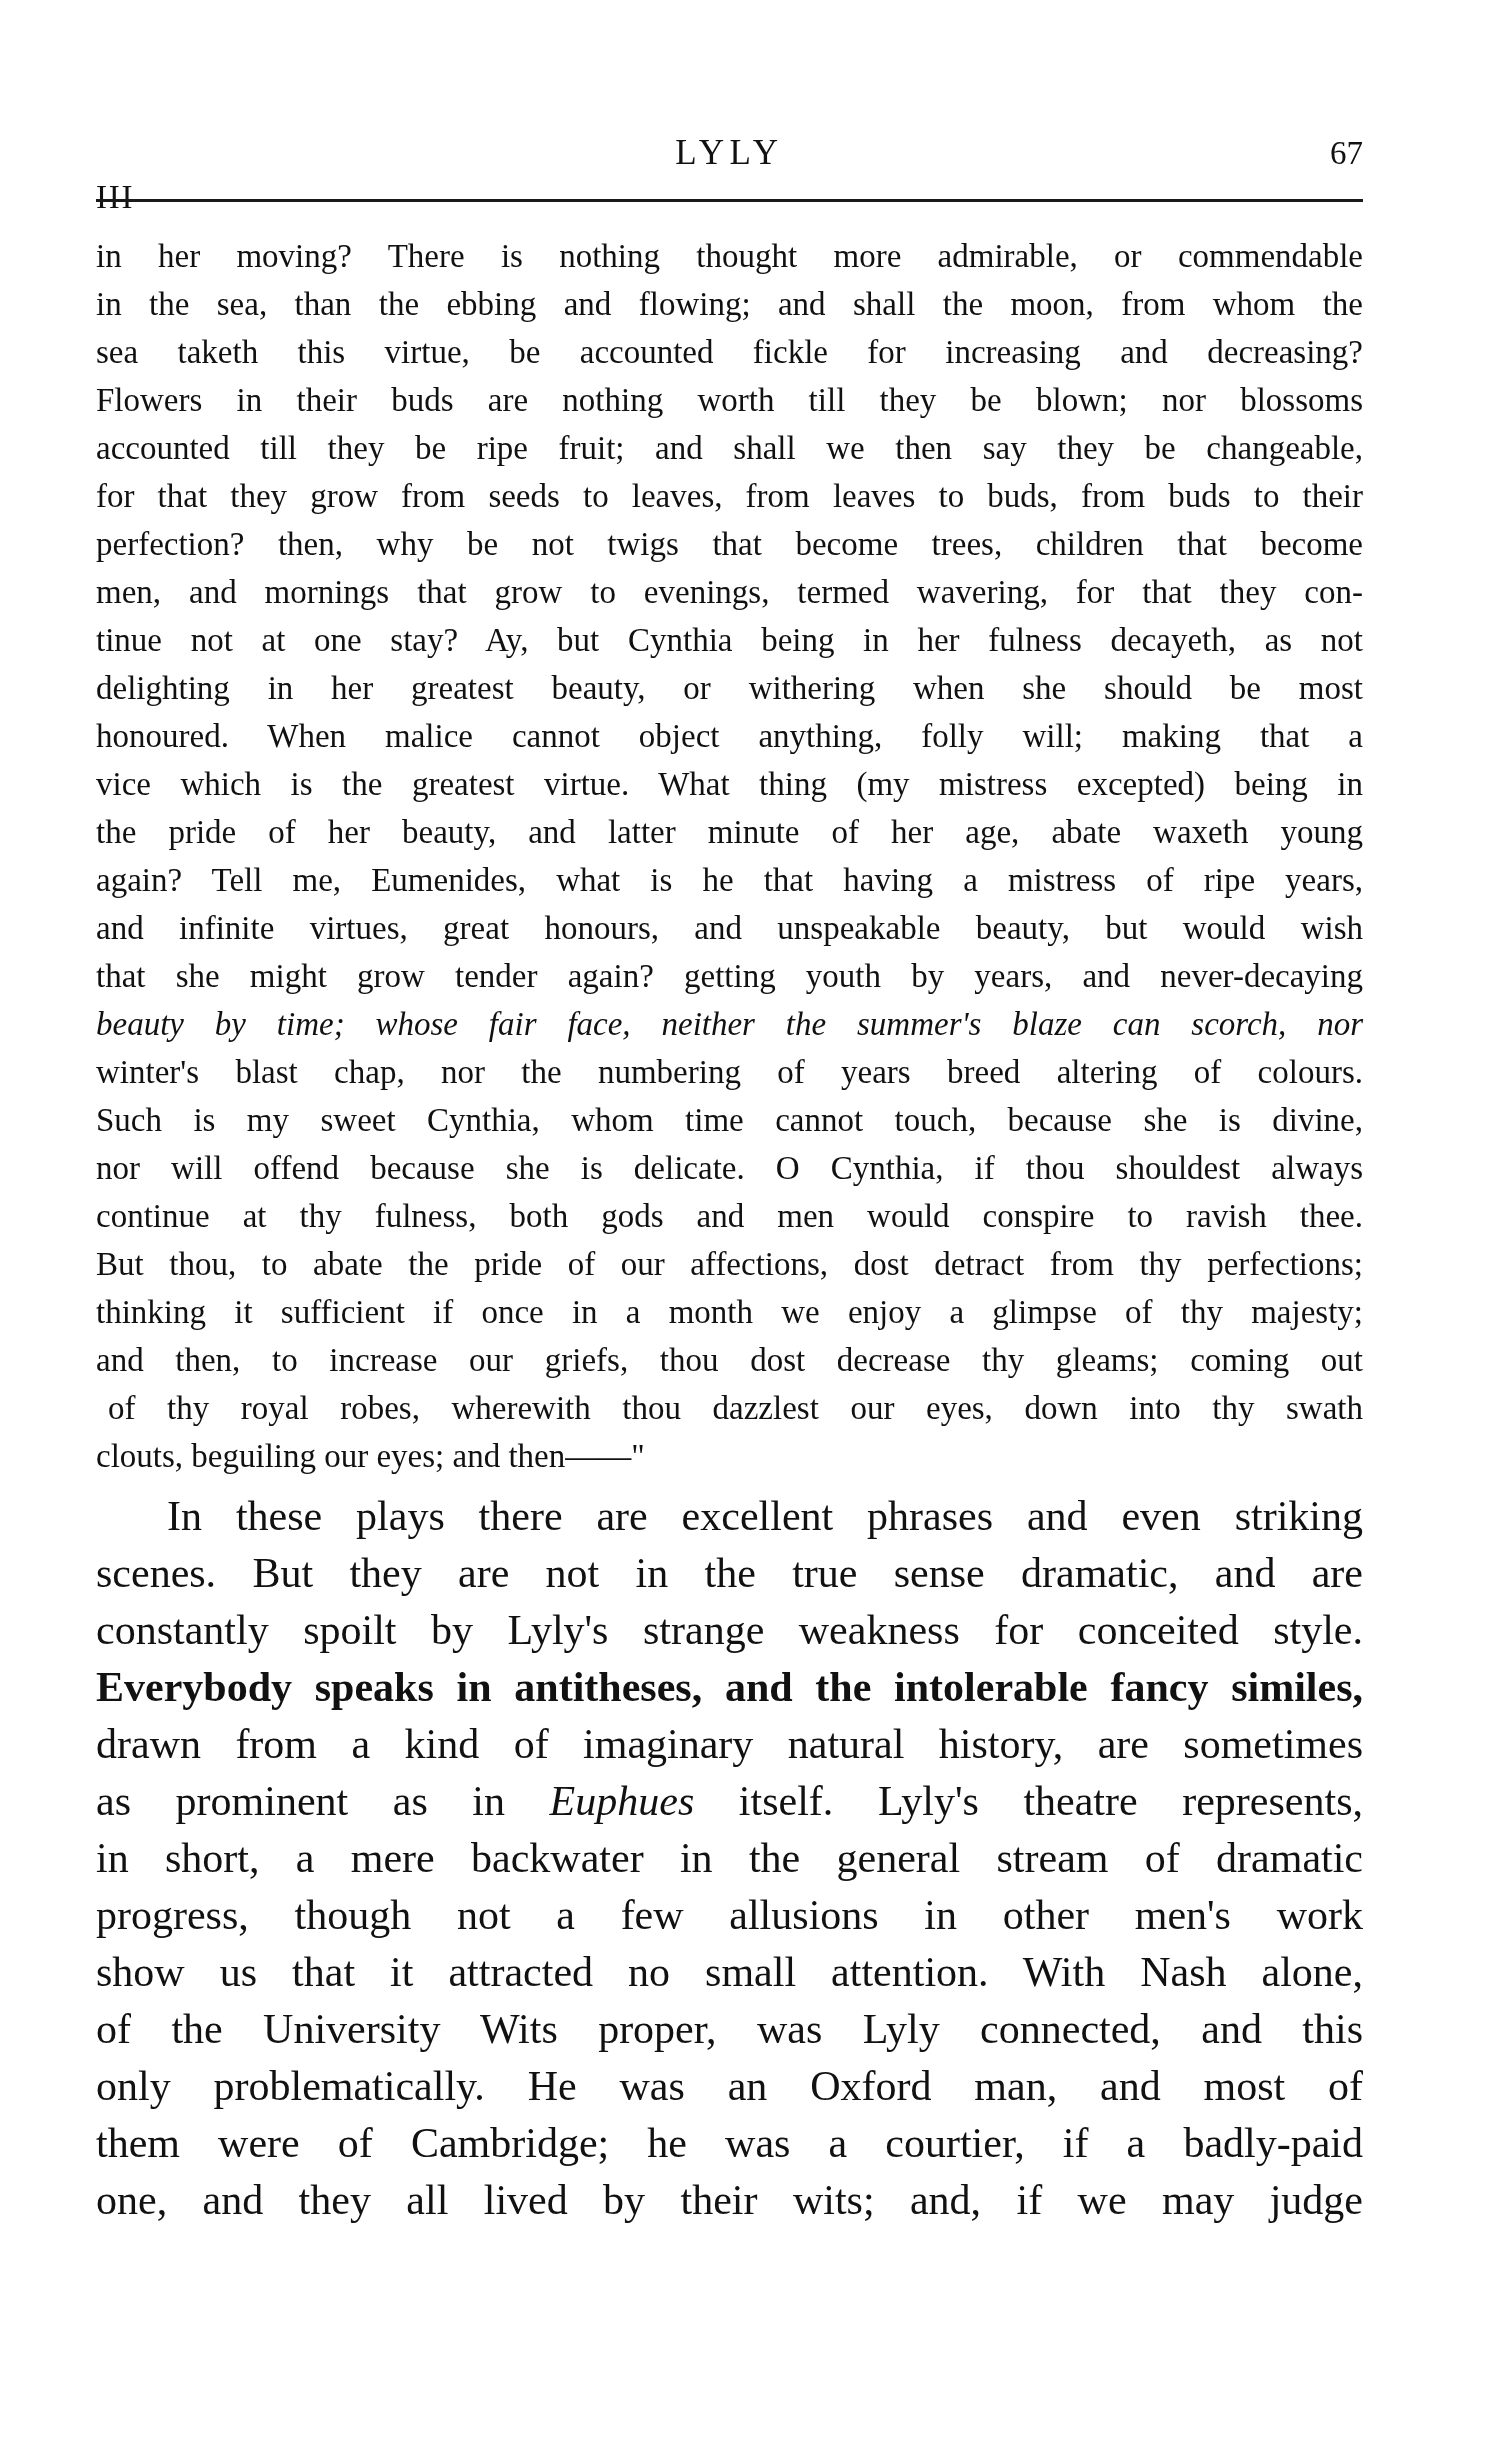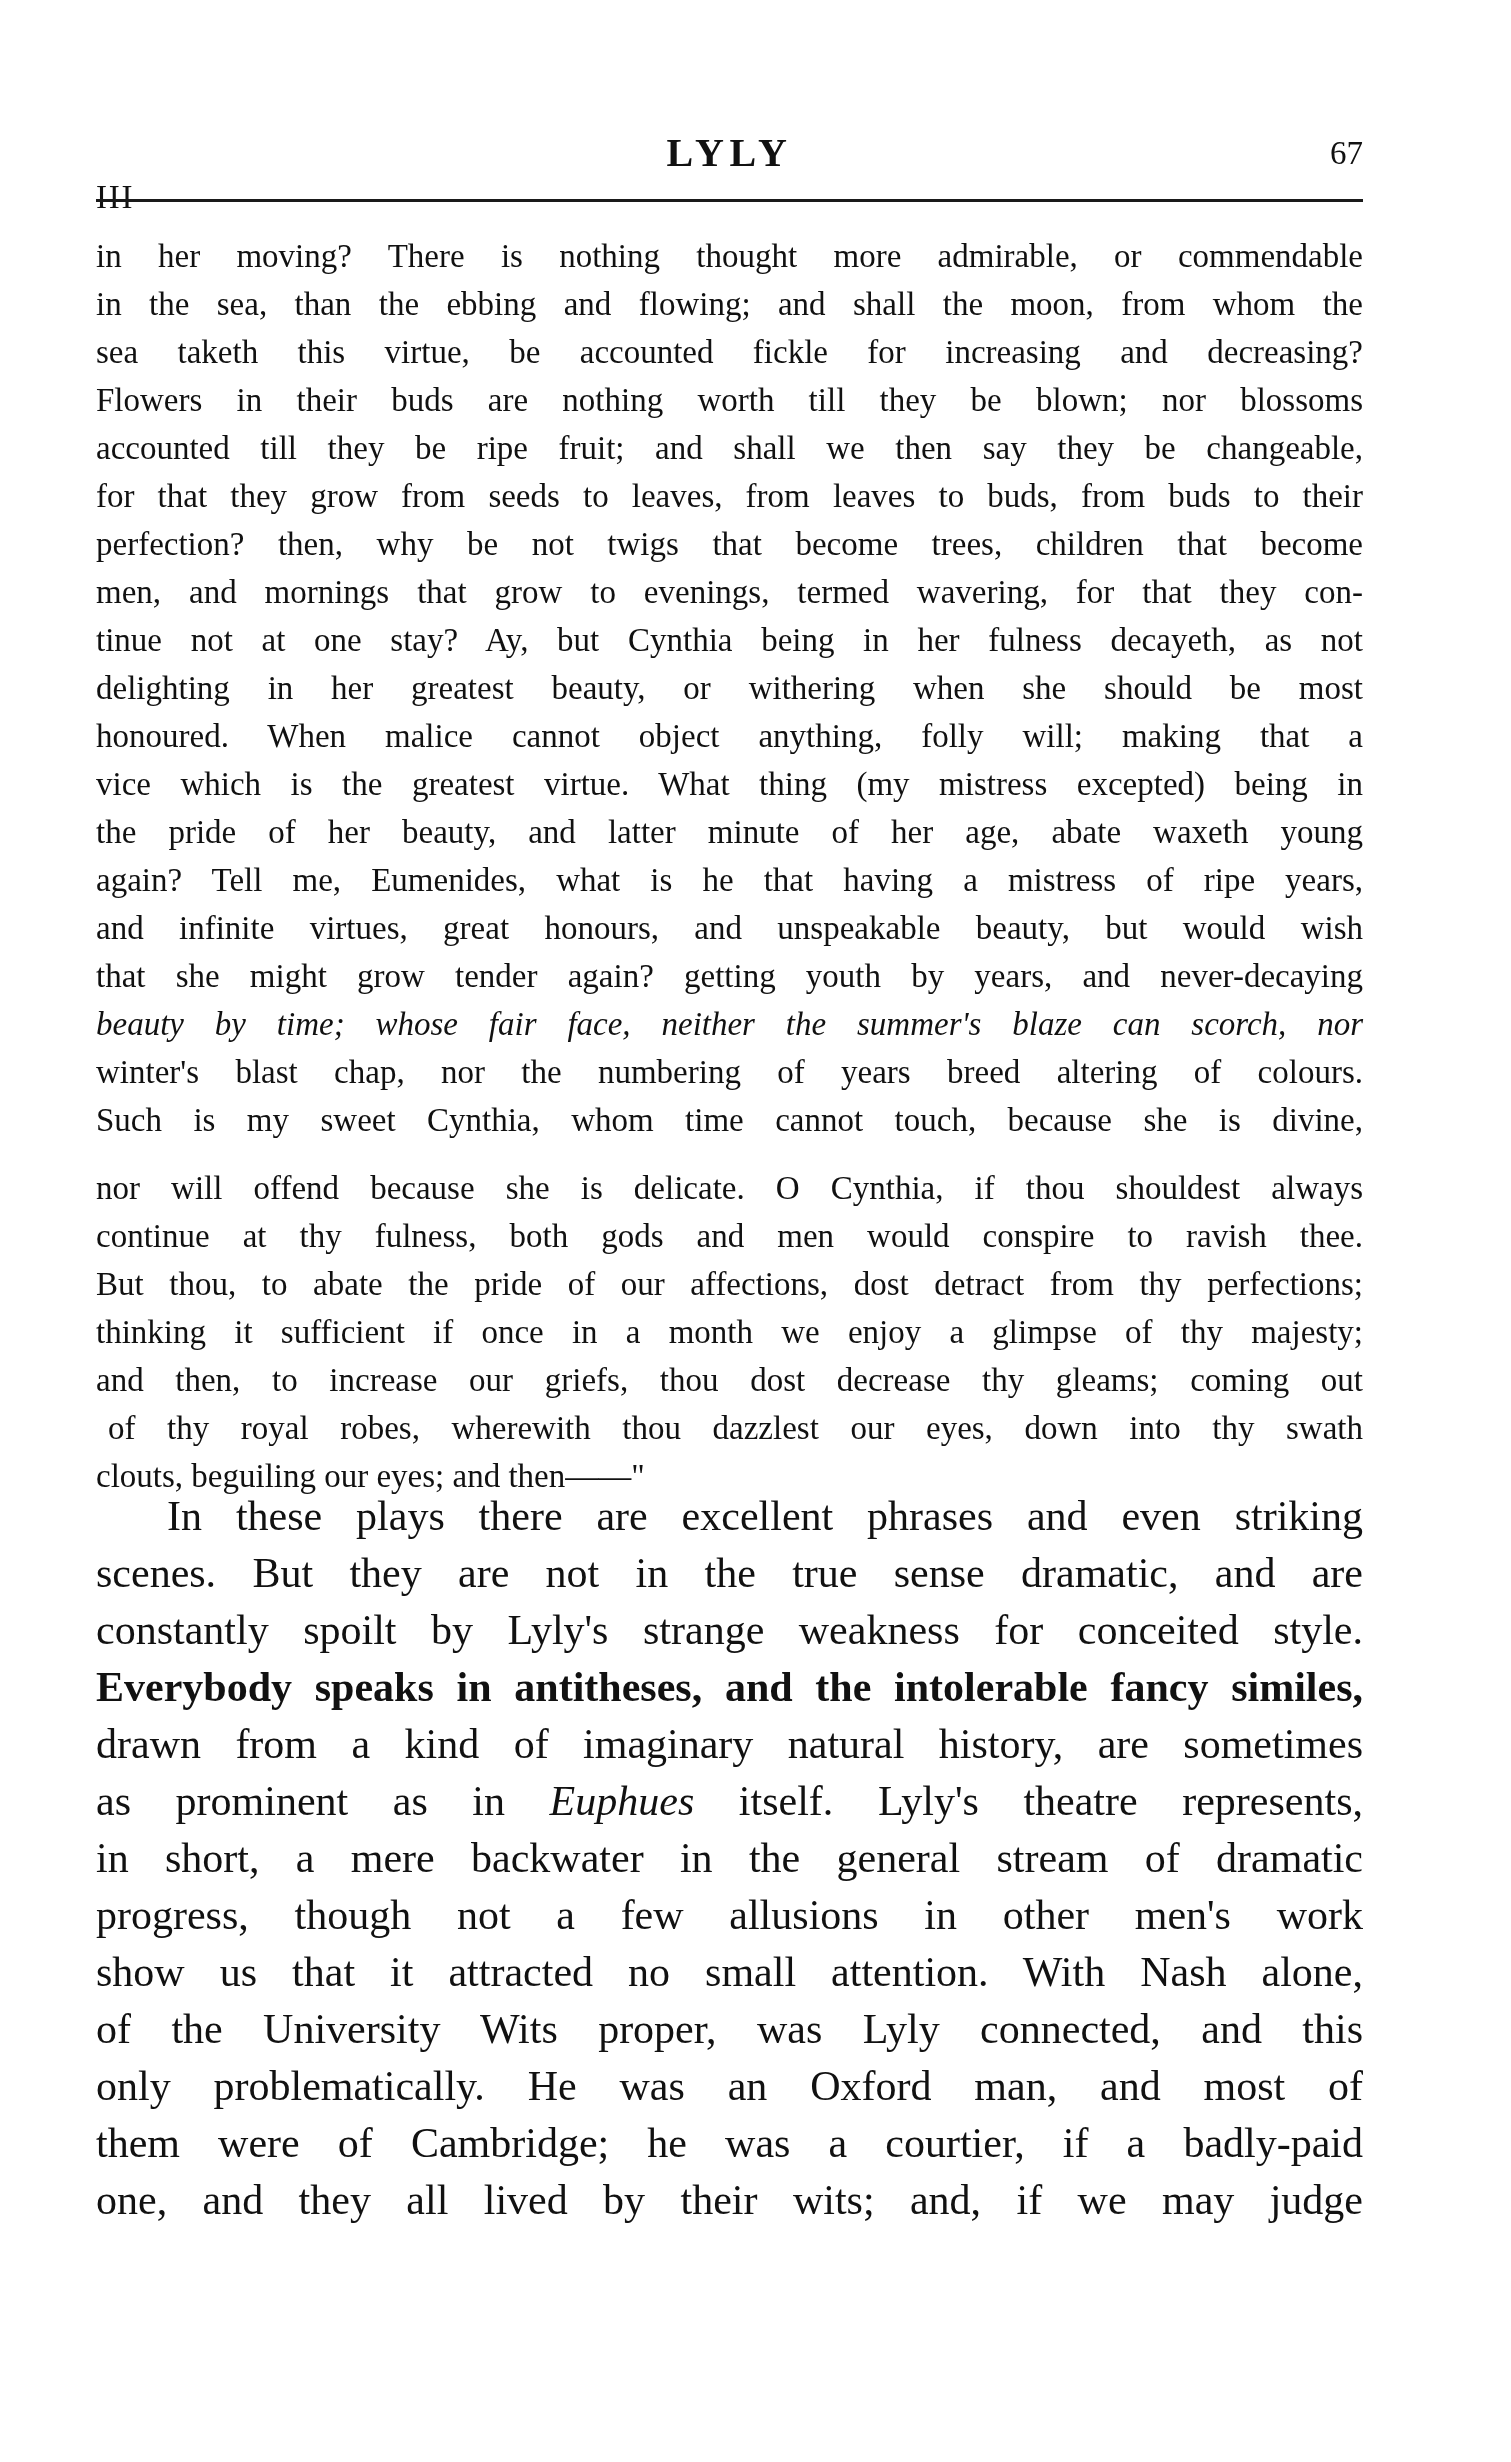--- a/index.html
+++ b/index.html
@@ -37,22 +37,21 @@
       letter-spacing: 1.8px;
       margin-top: 44px;
     }
     .rh-center {
       position: absolute;
       left: 0;
       width: 100%;
       top: 0;
       text-align: center;
       letter-spacing: 5.5px;
-      font-size: 40px;
-      font-weight: bold;
+      font-size: 35px;
     }
     .rh-right {
       position: absolute;
       right: 0;
       top: 0;
     }
     .rule {
       position: absolute;
       top: 199px;
       left: 0;
@@ -126,21 +125,21 @@
     <span class="line" style="word-spacing: 0px;">delighting in her greatest beauty, or withering when she should be most</span>
     <span class="line" style="word-spacing: 0px;">honoured. When malice cannot object anything, folly will; making that a</span>
     <span class="line" style="word-spacing: 0px;">vice which is the greatest virtue. What thing (my mistress excepted) being in</span>
     <span class="line" style="word-spacing: 0px;">the pride of her beauty, and latter minute of her age, abate waxeth young</span>
     <span class="line" style="word-spacing: 0px;">again? Tell me, Eumenides, what is he that having a mistress of ripe years,</span>
     <span class="line" style="word-spacing: 0px;">and infinite virtues, great honours, and unspeakable beauty, but would wish</span>
     <span class="line" style="word-spacing: 0px;">that she might grow tender again? getting youth by years, and never-decaying</span>
     <span class="line" style="word-spacing: 0px; font-style: italic;">beauty by time; whose fair face, neither the summer's blaze can scorch, nor</span>
     <span class="line" style="word-spacing: 0px;">winter's blast chap, nor the numbering of years breed altering of colours.</span>
     <span class="line" style="word-spacing: 0px;">Such is my sweet Cynthia, whom time cannot touch, because she is divine,</span>
-    <span class="line" style="word-spacing: 0px; margin-top: 20px;">nor will offend because she is delicate. O Cynthia, if thou shouldest always</span>
+    <span class="line" style="word-spacing: 0px;">nor will offend because she is delicate. O Cynthia, if thou shouldest always</span>
     <span class="line" style="word-spacing: 0px;">continue at thy fulness, both gods and men would conspire to ravish thee.</span>
     <span class="line" style="word-spacing: 0px;">But thou, to abate the pride of our affections, dost detract from thy perfections;</span>
     <span class="line" style="word-spacing: 0px;">thinking it sufficient if once in a month we enjoy a glimpse of thy majesty;</span>
     <span class="line" style="word-spacing: 0px;">and then, to increase our griefs, thou dost decrease thy gleams; coming out</span>
     <span class="line" style="word-spacing: 0px; margin-left: 12px;">of thy royal robes, wherewith thou dazzlest our eyes, down into thy swath</span>
     <span class="line last">clouts, beguiling our eyes; and then——"</span>
   </div>
 
   <div class="para">
     <span class="line first" style="word-spacing: 0px;">In these plays there are excellent phrases and even striking</span>

